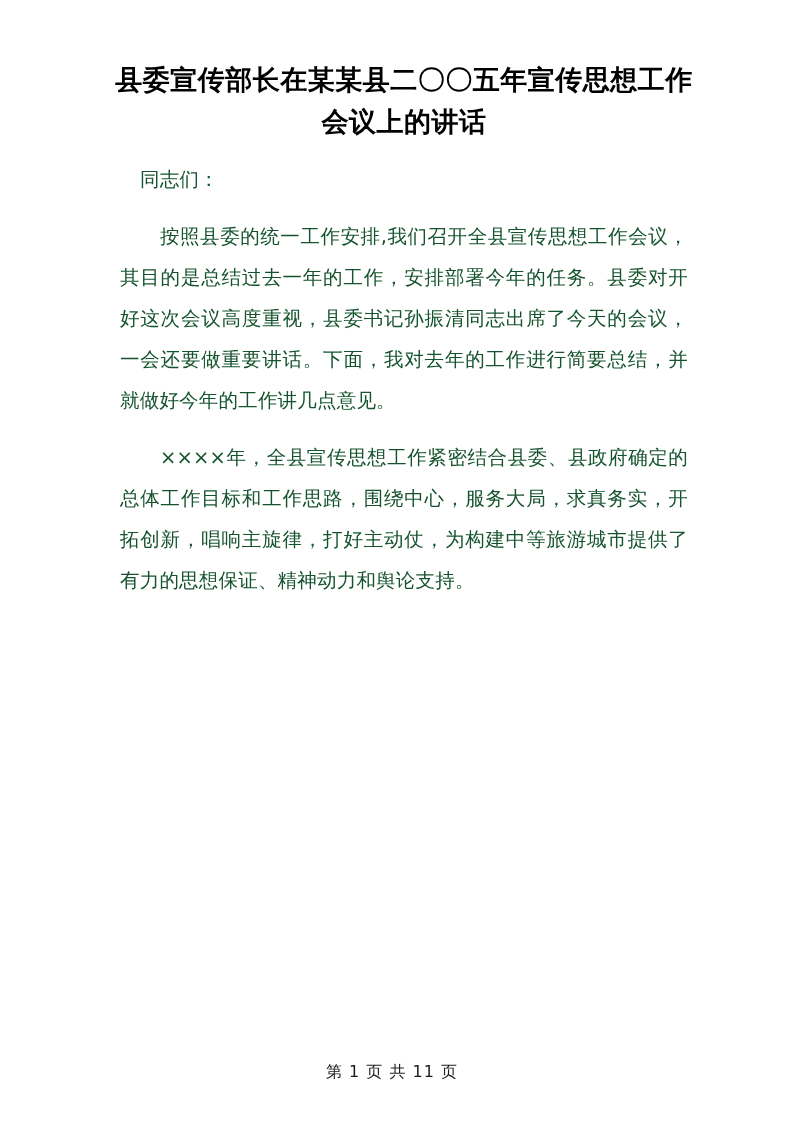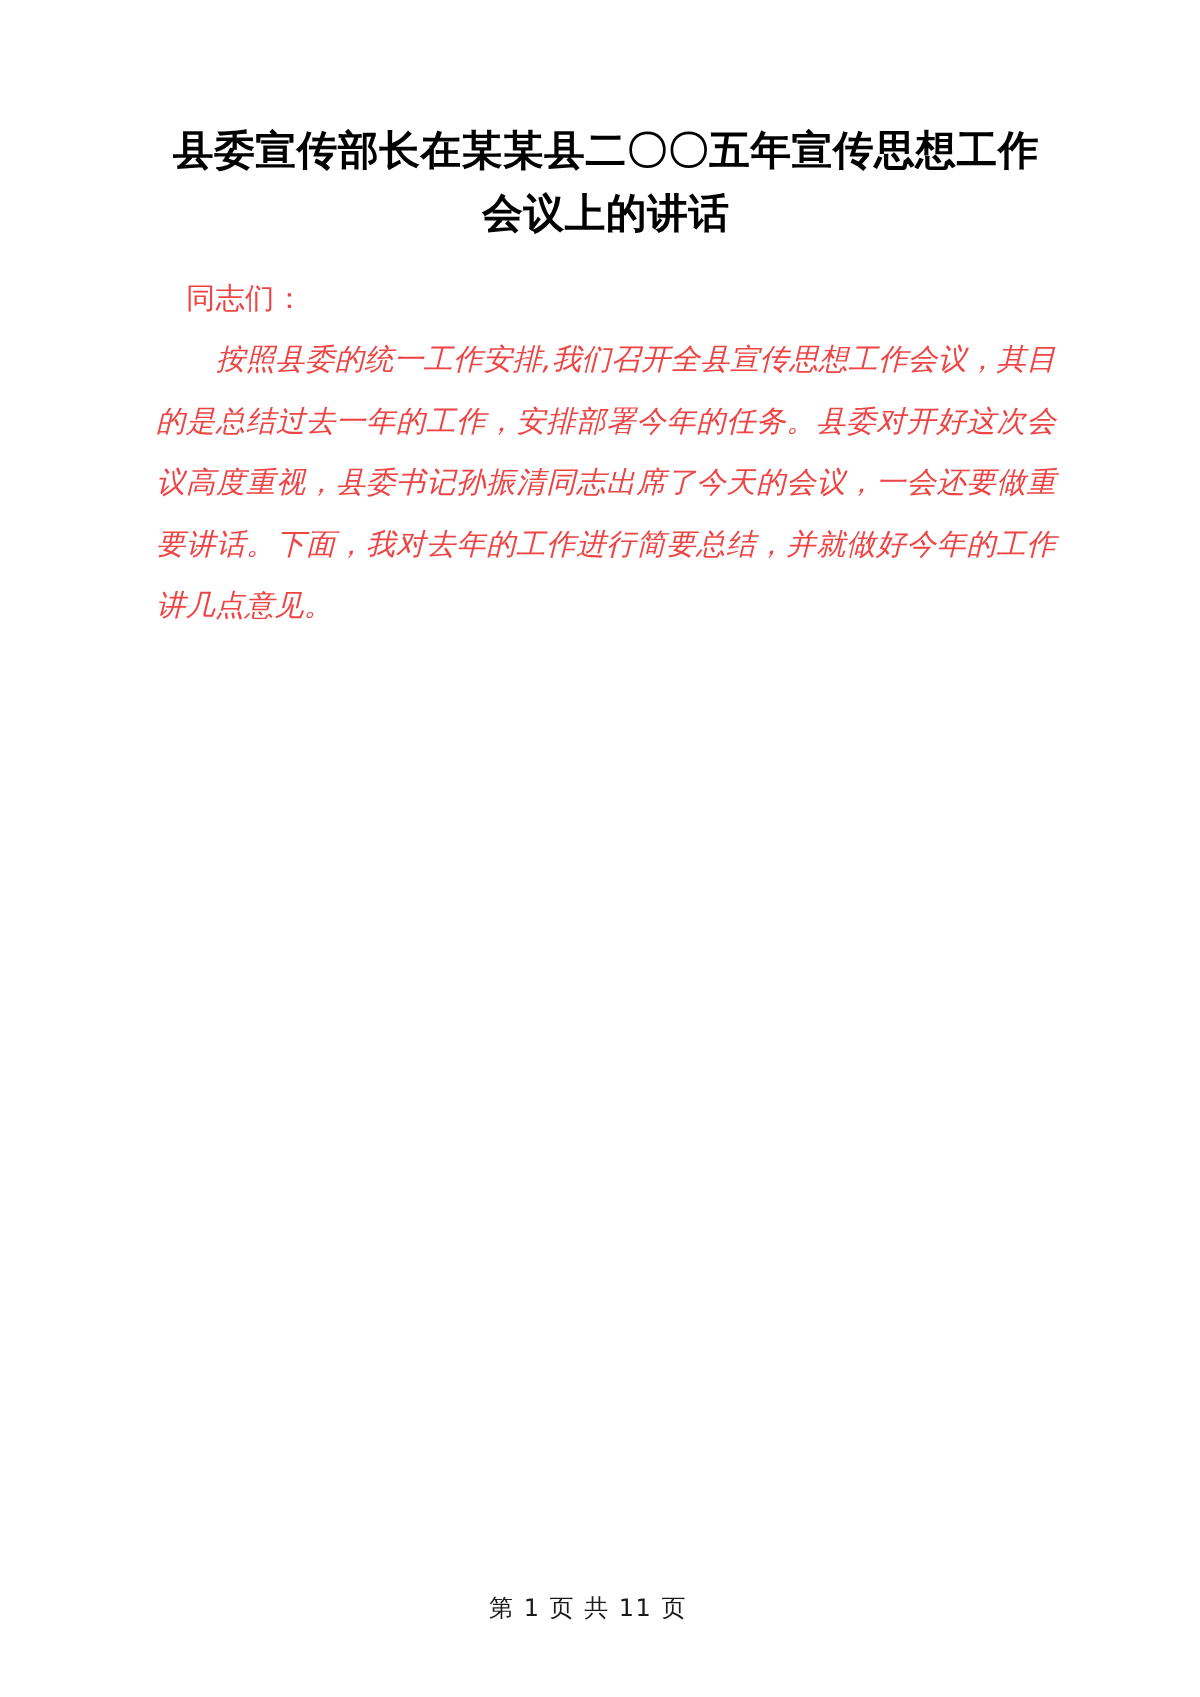--- a/index.html
+++ b/index.html
@@ -12,45 +12,45 @@
     height: 1131px;
     font-family: "Liberation Serif", "DejaVu Serif", serif;
     color: #000000;
     position: relative;
     overflow: hidden;
   }
   .page {
     box-sizing: border-box;
     width: 800px;
     height: 1131px;
-    padding: 80px 96px 0 104px;
+    padding: 59px 96px 0 104px;
     position: relative;
   }
   .doc-title {
     font-family: "DejaVu Sans", "Liberation Sans", sans-serif;
     font-weight: 700;
     font-size: 27px;
     line-height: 42px;
     text-align: center;
     letter-spacing: 0.5px;
     margin: 0 0 14px 0;
     color: #000;
   }
   .body-text p {
     font-family: "DejaVu Sans", "Liberation Sans", sans-serif;
     font-size: 19.5px;
     line-height: 41px;
-    margin: 0;
+    margin: 16px;
     text-align: justify;
     text-justify: inter-ideograph;
     letter-spacing: 0.2px;
-    color: #ef4444;
+    color: #14532d;
   }
   .indent-1 { text-indent: 20px; }
-  .indent-2 { text-indent: 40px; font-style: italic; }
+  .indent-2 { text-indent: 40px; }
   .footer {
     position: absolute;
     left: 0;
     right: 16px;
     bottom: 48px;
     text-align: center;
     font-family: "DejaVu Sans", "Liberation Sans", sans-serif;
     font-size: 16px;
     letter-spacing: 1px;
     color: #1a1a1a;
@@ -59,17 +59,18 @@
 </head>
 <body>
 
 <div class="page">
 
   <h1 class="doc-title">县委宣传部长在某某县二〇〇五年宣传思想工作会议上的讲话</h1>
 
   <div class="body-text">
     <p class="indent-1">同志们：</p>
     <p class="indent-2">按照县委的统一工作安排,我们召开全县宣传思想工作会议，其目的是总结过去一年的工作，安排部署今年的任务。县委对开好这次会议高度重视，县委书记孙振清同志出席了今天的会议，一会还要做重要讲话。下面，我对去年的工作进行简要总结，并就做好今年的工作讲几点意见。</p>
+    <p class="indent-2">××××年，全县宣传思想工作紧密结合县委、县政府确定的总体工作目标和工作思路，围绕中心，服务大局，求真务实，开拓创新，唱响主旋律，打好主动仗，为构建中等旅游城市提供了有力的思想保证、精神动力和舆论支持。</p>
   </div>
 
   <div class="footer">第 1 页 共 11 页</div>
 
 </div>
 
 </body></html>

